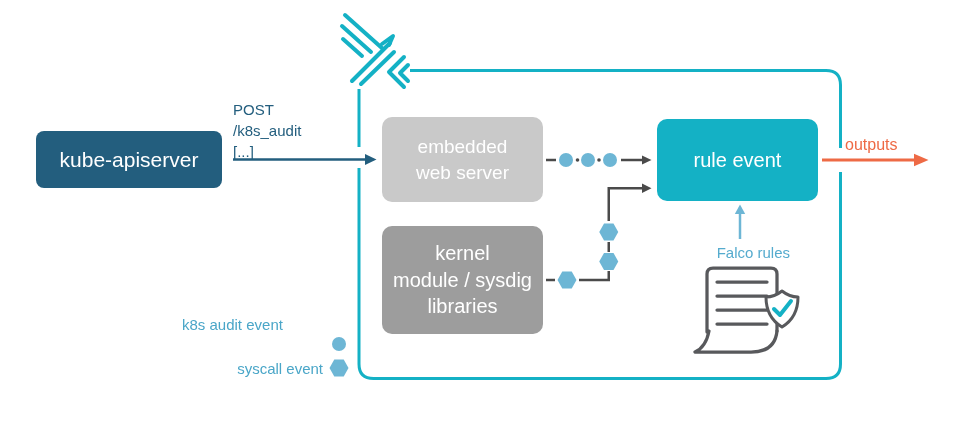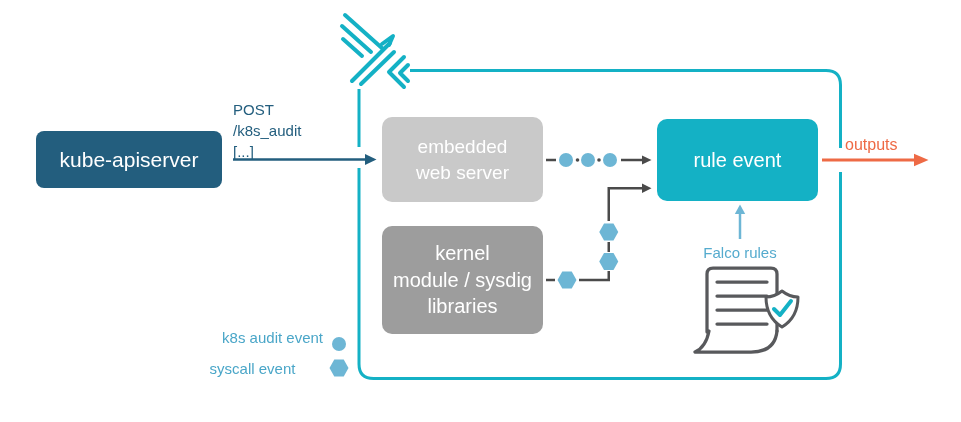--- a/index.html
+++ b/index.html
@@ -12,23 +12,23 @@
     position:absolute;display:flex;align-items:center;justify-content:center;
     color:#ffffff;text-align:center;white-space:pre-line;line-height:1.32;
   }
   .node-kube{left:36px;top:131px;width:186px;height:57px;background:#235e7e;border-radius:8px;font-size:21px;text-align:center;}
   .node-web{left:382px;top:117px;width:161px;height:85px;background:#c9c9c9;border-radius:10px;font-size:19px;}
   .node-kernel{left:382px;top:226px;width:161px;height:108px;background:#9d9d9d;border-radius:10px;font-size:20px;}
   .node-rule{left:657px;top:119px;width:161px;height:82px;background:#14b1c5;border-radius:10px;font-size:20px;}
   .lbl{position:absolute;white-space:pre-line;}
   .lbl-request{left:233px;top:99px;font-size:15px;line-height:21px;color:#235e7e;}
   .lbl-outputs{left:845px;top:136px;width:80px;text-align:left;font-size:16px;color:#ee6a45;}
-  .lbl-falco-rules{left:690px;top:244px;width:100px;text-align:center;font-size:15px;color:#55abce;}
-  .lbl-legend1{left:182px;top:329px;width:141px;text-align:right;font-size:15px;color:#4aa6c8;}
-  .lbl-legend2{left:182px;top:360px;width:141px;text-align:center;font-size:15px;color:#4aa6c8;}
+  .lbl-falco-rules{left:690px;top:244px;width:100px;text-align:right;font-size:15px;color:#55abce;}
+  .lbl-legend1{left:182px;top:316px;width:141px;text-align:left;font-size:15px;color:#4aa6c8;}
+  .lbl-legend2{left:182px;top:360px;width:141px;text-align:right;font-size:15px;color:#4aa6c8;}
 </style>
 </head>
 <body>
 
 <div class="stage">
 
   <svg width="961" height="422" viewBox="0 0 961 422">
 
     <path d="M 410 70.5 L 826 70.5 Q 840.5 70.5 840.5 85 L 840.5 148
              M 840.5 172 L 840.5 364 Q 840.5 378.5 826 378.5 L 373.5 378.5 Q 359 378.5 359 364 L 359 168

